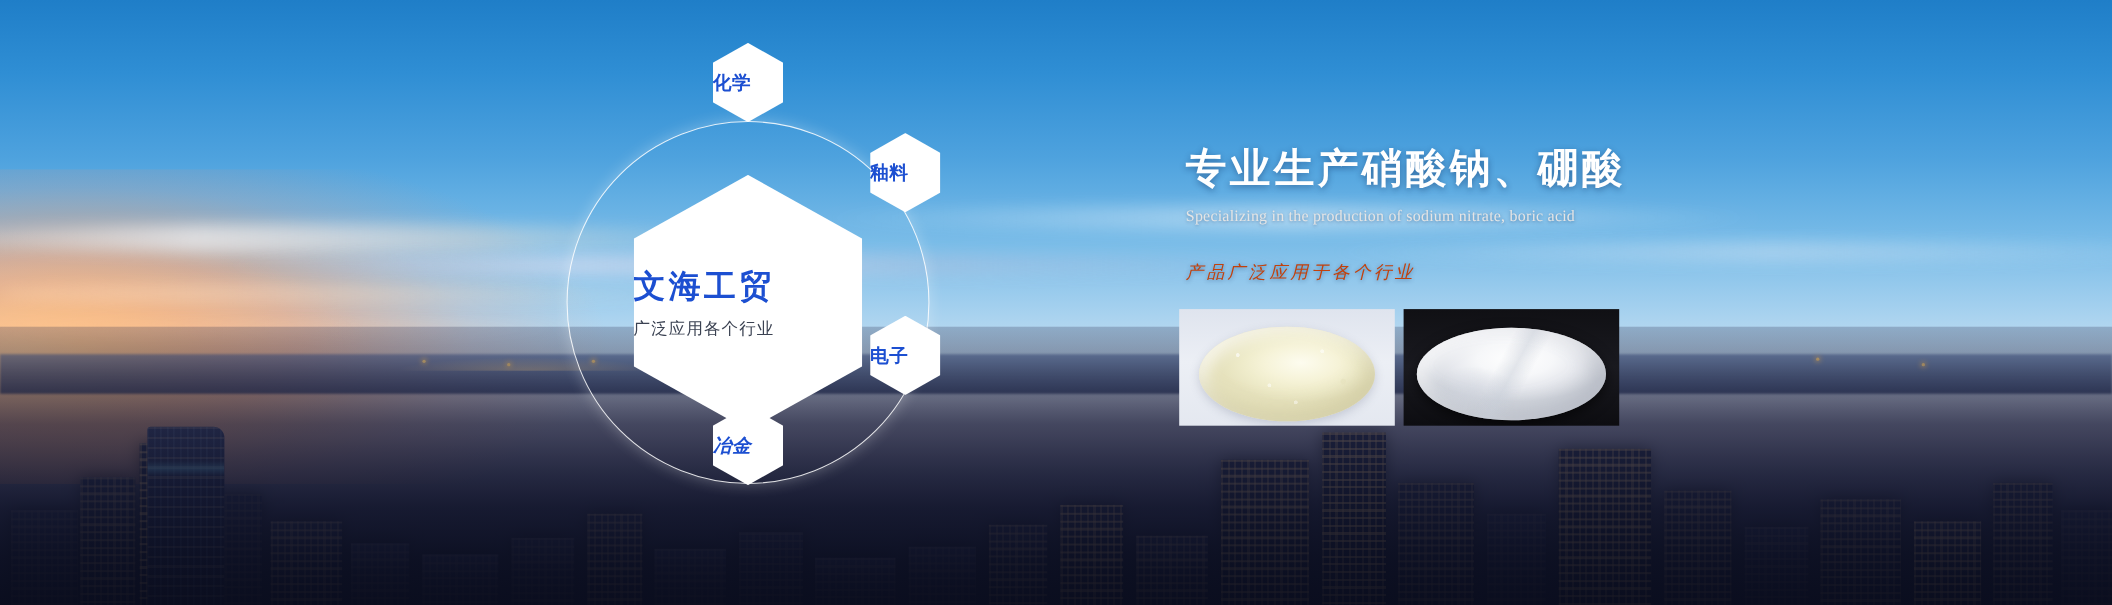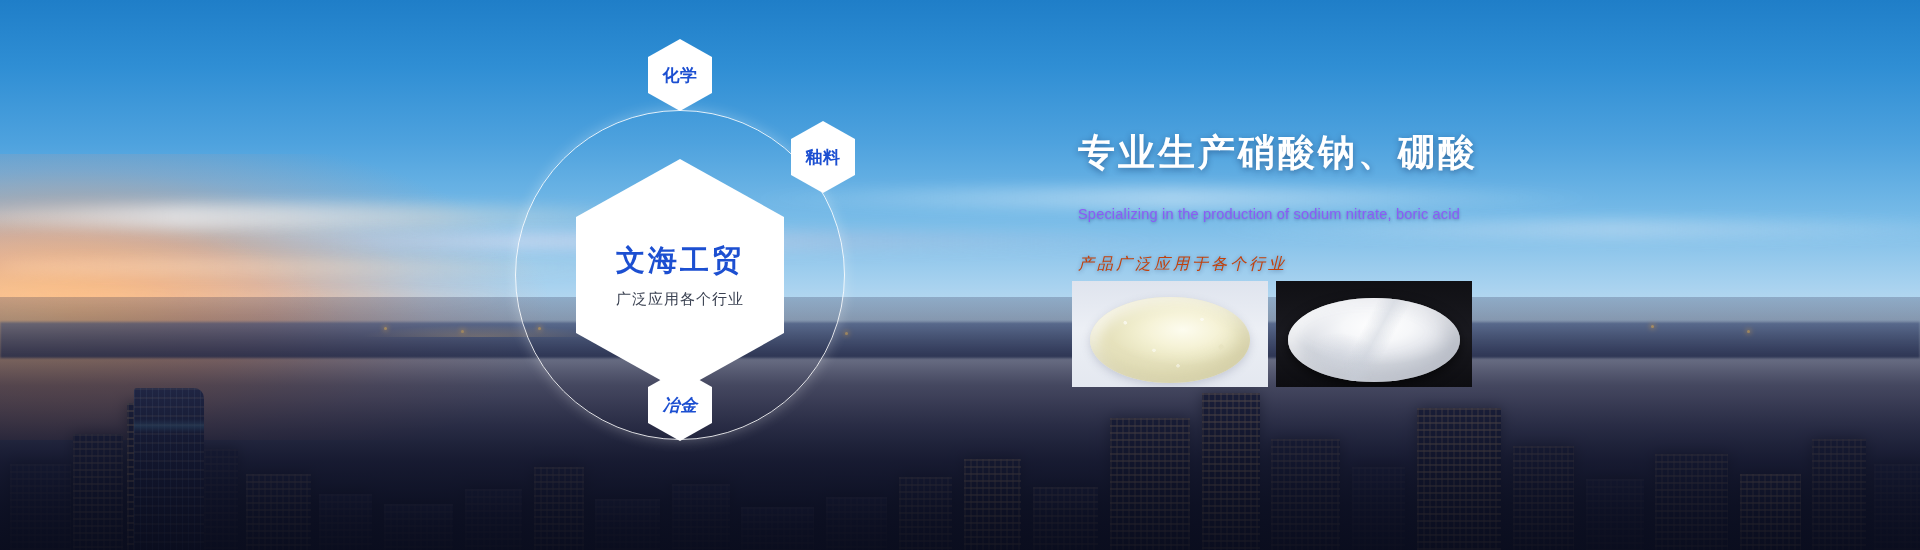--- a/index.html
+++ b/index.html
@@ -102,21 +102,21 @@
   .ring {
     position:absolute; left:50%; top:50%; transform:translate(-50%,-50%);
     width:330px; height:330px; border-radius:50%;
     border:1.5px solid rgba(255,255,255,.85);
     box-shadow:0 0 14px rgba(255,255,255,.28);
   }
   .hex {
     position:absolute;
     background:#ffffff;
     clip-path:polygon(50% 0%, 100% 25%, 100% 75%, 50% 100%, 0% 75%, 0% 25%);
-    display:flex; flex-direction:column; align-items:center; justify-content:center;
+    display:flex; flex-direction:column; align-items:flex-start; justify-content:center;
     filter:drop-shadow(0 2px 10px rgba(10,30,70,.35));
   }
   .hex-sm { width:64px; height:72px; }
   .hex-sm span {
     color:#1c4fd1; font-weight:bold; font-size:17px; letter-spacing:.5px;
     font-family:"Liberation Sans", sans-serif; white-space:nowrap;
   }
   .hex-main {
     width:208px; height:232px;
     left:50%; top:50%; transform:translate(-50%,-50%);
@@ -138,22 +138,22 @@
   .p-ul    { left:107px; top:132px; transform:translate(-50%,-50%); }
 
   
   .copy { position:absolute; left:1078px; top:128px; width:620px; }
   .copy h1 {
     color:#ffffff; font-size:37px; font-weight:bold; letter-spacing:3px;
     font-family:"Liberation Sans", sans-serif; white-space:nowrap;
     text-shadow:0 2px 6px rgba(10,40,90,.45);
   }
   .copy .en {
-    color:#8b5cf6; font-size:14.5px; letter-spacing:.2px; margin-top:28px;
-    font-family:Liberation Sans, sans-serif; white-space:nowrap;
+    color:#e5e5e5; font-size:14.5px; letter-spacing:.2px; margin-top:11px;
+    font-family:Liberation Serif, serif; white-space:nowrap;
     text-shadow:0 1px 3px rgba(10,40,90,.4);
   }
   .copy .cn2 {
     color:#c2410c; font-size:16px; letter-spacing:3px; margin-top:32px;
     font-family:"Liberation Serif", serif; font-style:italic; white-space:nowrap;
     text-shadow:0 1px 4px rgba(10,40,90,.45);
   }
 
   
   .photos { position:absolute; left:1072px; top:281px; display:flex; gap:8px; }
@@ -255,20 +255,23 @@
 
   <div class="diagram">
     <div class="ring"></div>
 
     <div class="hex hex-sm p-top">
       <span>化学</span>
     </div>
     <div class="hex hex-sm p-ur">
       <span>釉料</span>
     </div>
+    <div class="hex hex-sm p-lr">
+      <span>电子</span>
+    </div>
     <div class="hex hex-sm p-bot">
       <span>冶金</span>
     </div>
 
     <div class="hex hex-main">
       <div class="title">文海工贸</div>
       <div class="sub">广泛应用各个行业</div>
     </div>
   </div>
 

